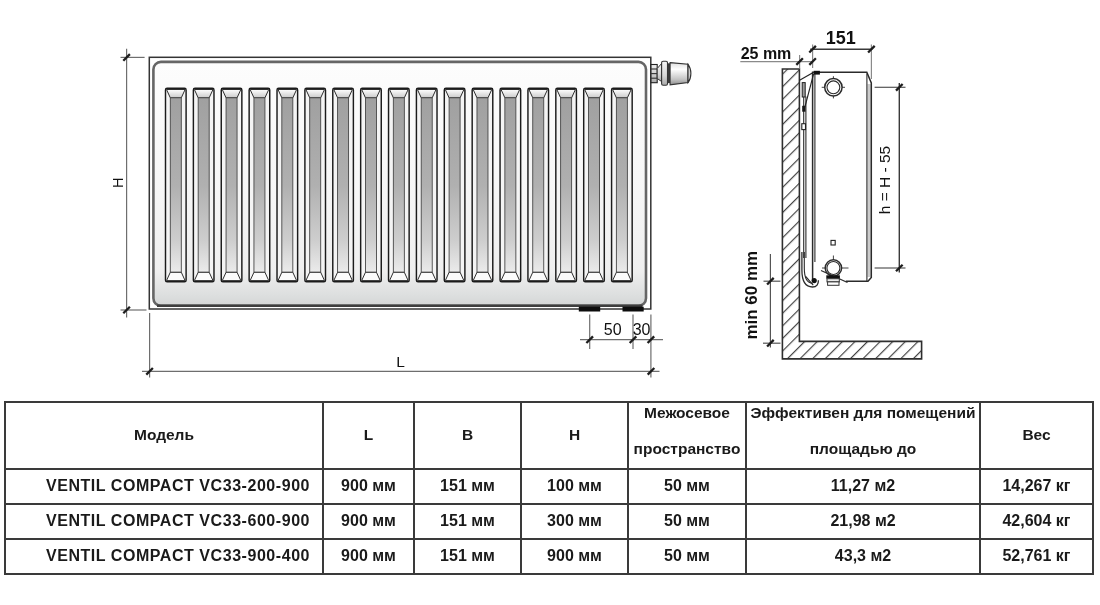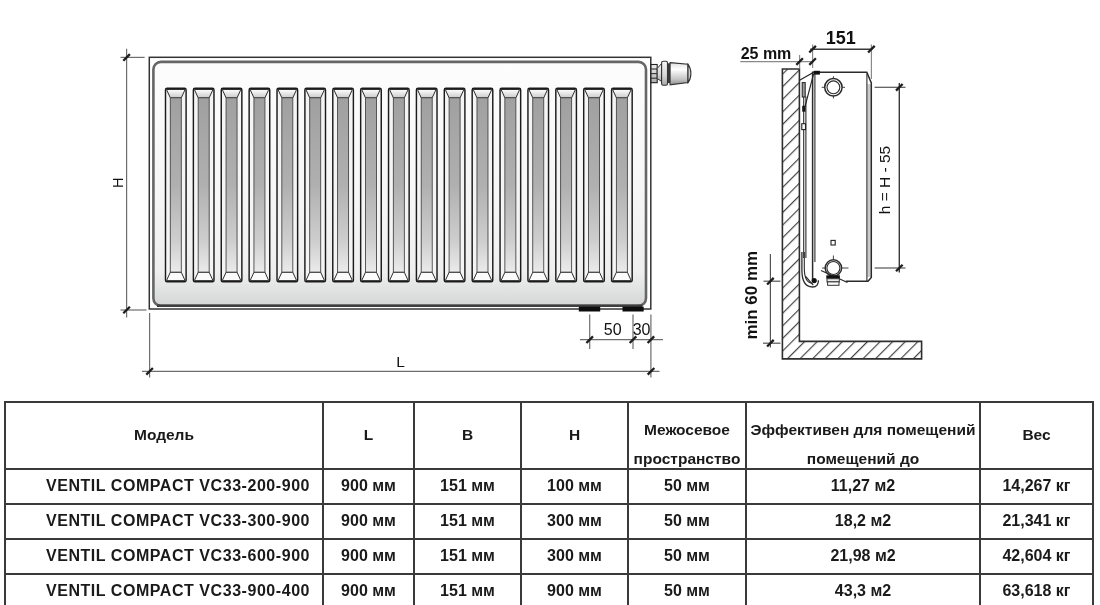--- a/index.html
+++ b/index.html
@@ -6,22 +6,22 @@
 #wrap{position:relative;width:1100px;height:605px;overflow:hidden;font-family:"Liberation Sans",sans-serif;}
 #draw{position:absolute;left:0;top:0;}
 table{position:absolute;left:4px;top:400.8px;border-collapse:collapse;table-layout:fixed;
   color:#1a1a1a;font-family:"Liberation Sans",sans-serif;font-size:15.5px;}
 td{border:2px solid #3a3a3a;text-align:center;vertical-align:middle;padding:0;overflow:hidden;white-space:nowrap;}
 tr{height:35px;}
 tr.hd{height:67px;}
 tr.hd td{font-weight:700;}
 tr:not(.hd) td{font-weight:700;font-size:16px;}
 td.c1{padding-left:28px;letter-spacing:0.55px;}
-tr.hd td.two{vertical-align:top;padding-top:18px;}
-tr.hd td.two .b{display:block;margin-top:11px;}
+tr.hd td.two{vertical-align:top;padding-top:1px;}
+tr.hd td.two .b{display:block;margin-top:18px;}
 </style>
 </head>
 <body>
 <div id="wrap">
 <svg id="draw" width="1100" height="398" viewBox="0 0 1100 398" font-family="Liberation Sans, sans-serif">
 
 <defs>
 <linearGradient id="panel" x1="0" y1="0" x2="0" y2="1">
   <stop offset="0" stop-color="#fdfdfd"></stop>
   <stop offset="0.55" stop-color="#f6f6f6"></stop>
@@ -202,55 +202,46 @@
         <col style="width:234px">
         <col style="width:113px">
 </colgroup>
 <tbody>
         <tr class="hd">
   <td>Модель</td>
           <td>L</td>
           <td>B</td>
           <td>H</td>
   <td class="two">Межосевое<span class="b">пространство</span></td>
-  <td class="two">Эффективен для помещений<span class="b">помещений до</span></td>
+  <td class="two">Эффективен для помещений<span class="b">площадью до</span></td>
   <td>Вес</td>
 </tr>
 <tr>
           <td class="c1">VENTIL COMPACT VC33-200-900</td>
           <td>900 мм</td>
           <td>151 мм</td>
           <td>100 мм</td>
           <td>50 мм</td>
           <td>11,27 м2</td>
           <td>14,267 кг</td>
-        </tr>
-<tr>
-          <td class="c1">VENTIL COMPACT VC33-300-900</td>
-          <td>900 мм</td>
-          <td>151 мм</td>
-          <td>300 мм</td>
-          <td>50 мм</td>
-          <td>18,2 м2</td>
-          <td>21,341 кг</td>
         </tr>
 <tr>
           <td class="c1">VENTIL COMPACT VC33-600-900</td>
           <td>900 мм</td>
           <td>151 мм</td>
           <td>300 мм</td>
           <td>50 мм</td>
           <td>21,98 м2</td>
           <td>42,604 кг</td>
         </tr>
 <tr>
           <td class="c1">VENTIL COMPACT VC33-900-400</td>
           <td>900 мм</td>
           <td>151 мм</td>
           <td>900 мм</td>
           <td>50 мм</td>
           <td>43,3 м2</td>
-          <td>63,618 кг</td>
+          <td>52,761 кг</td>
         </tr>
 </tbody>
     </table>
 
 </div>
 
 </body></html>

